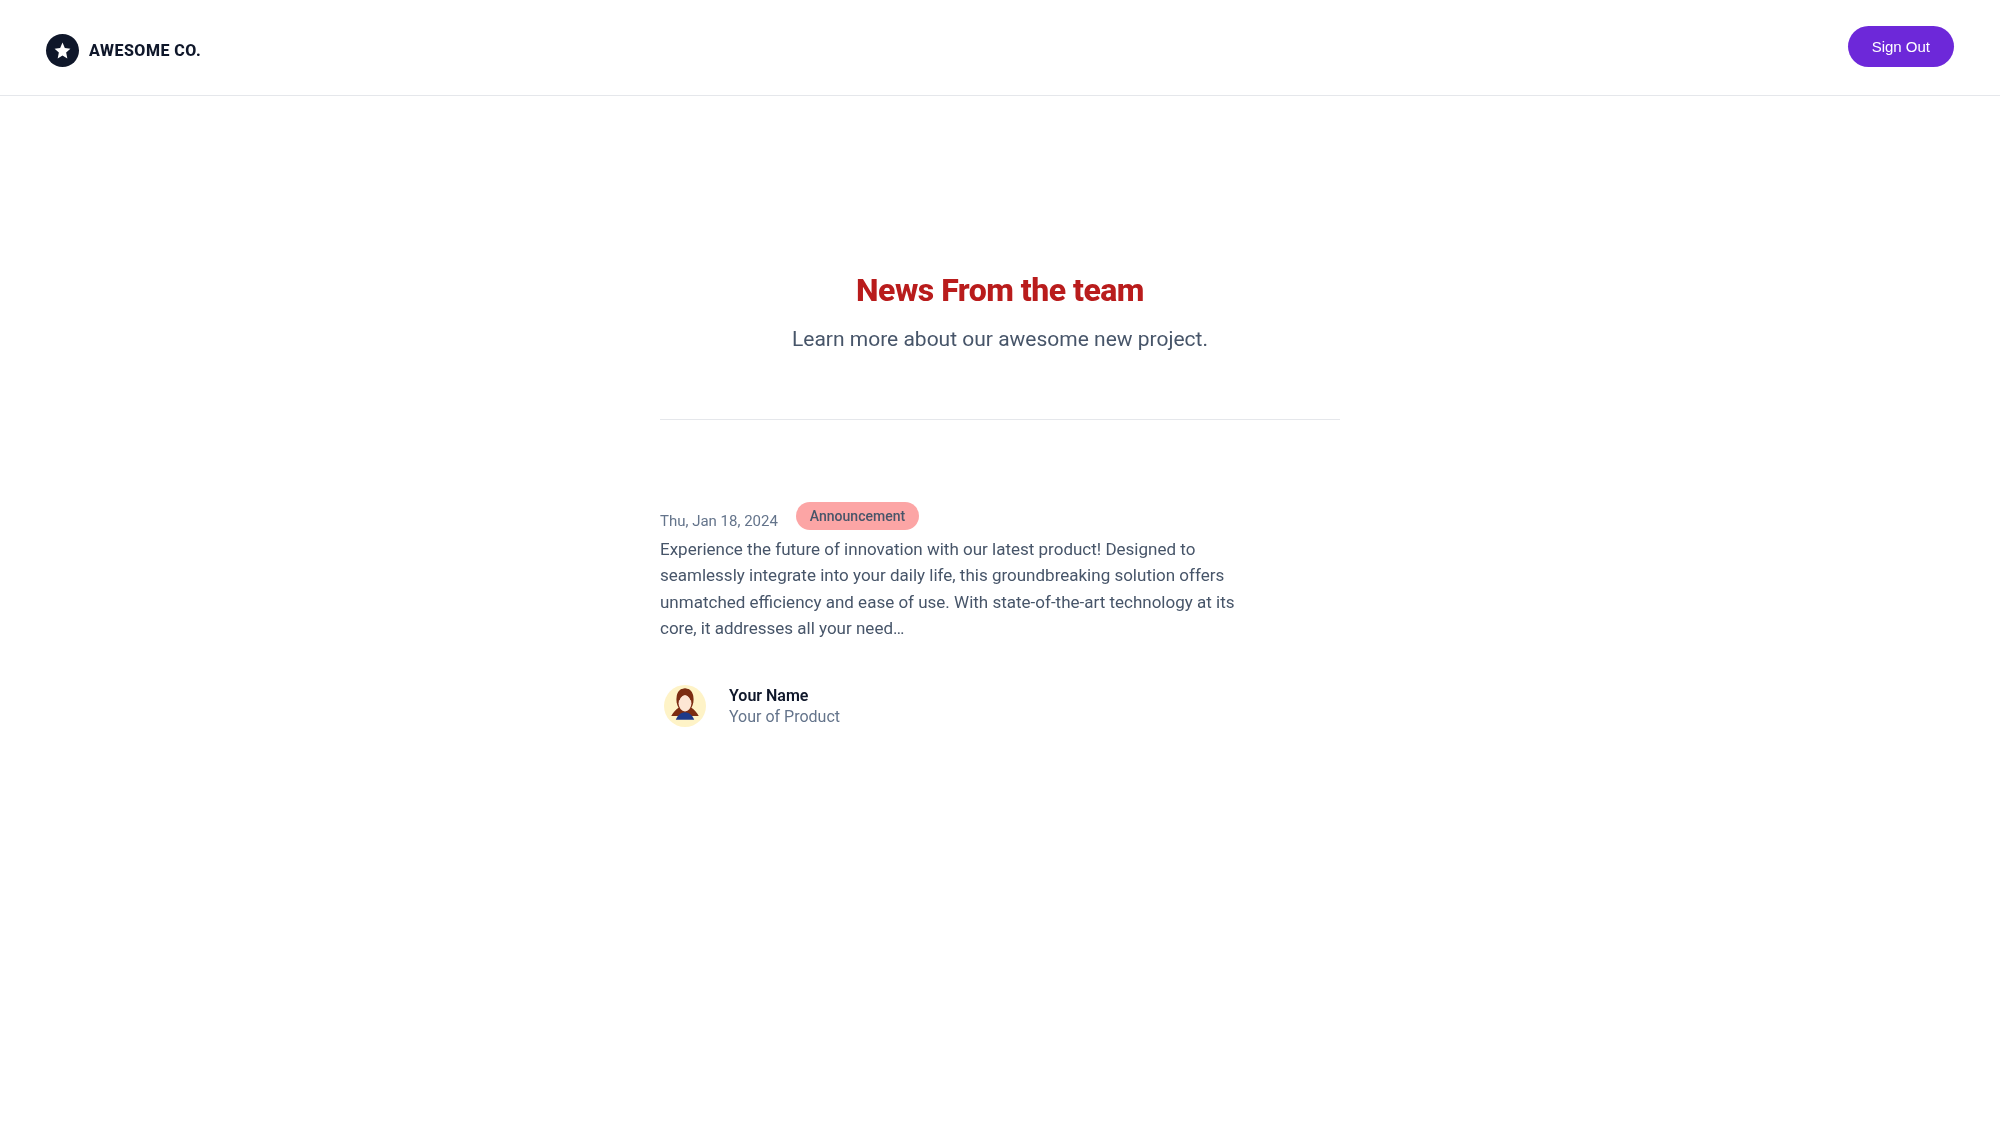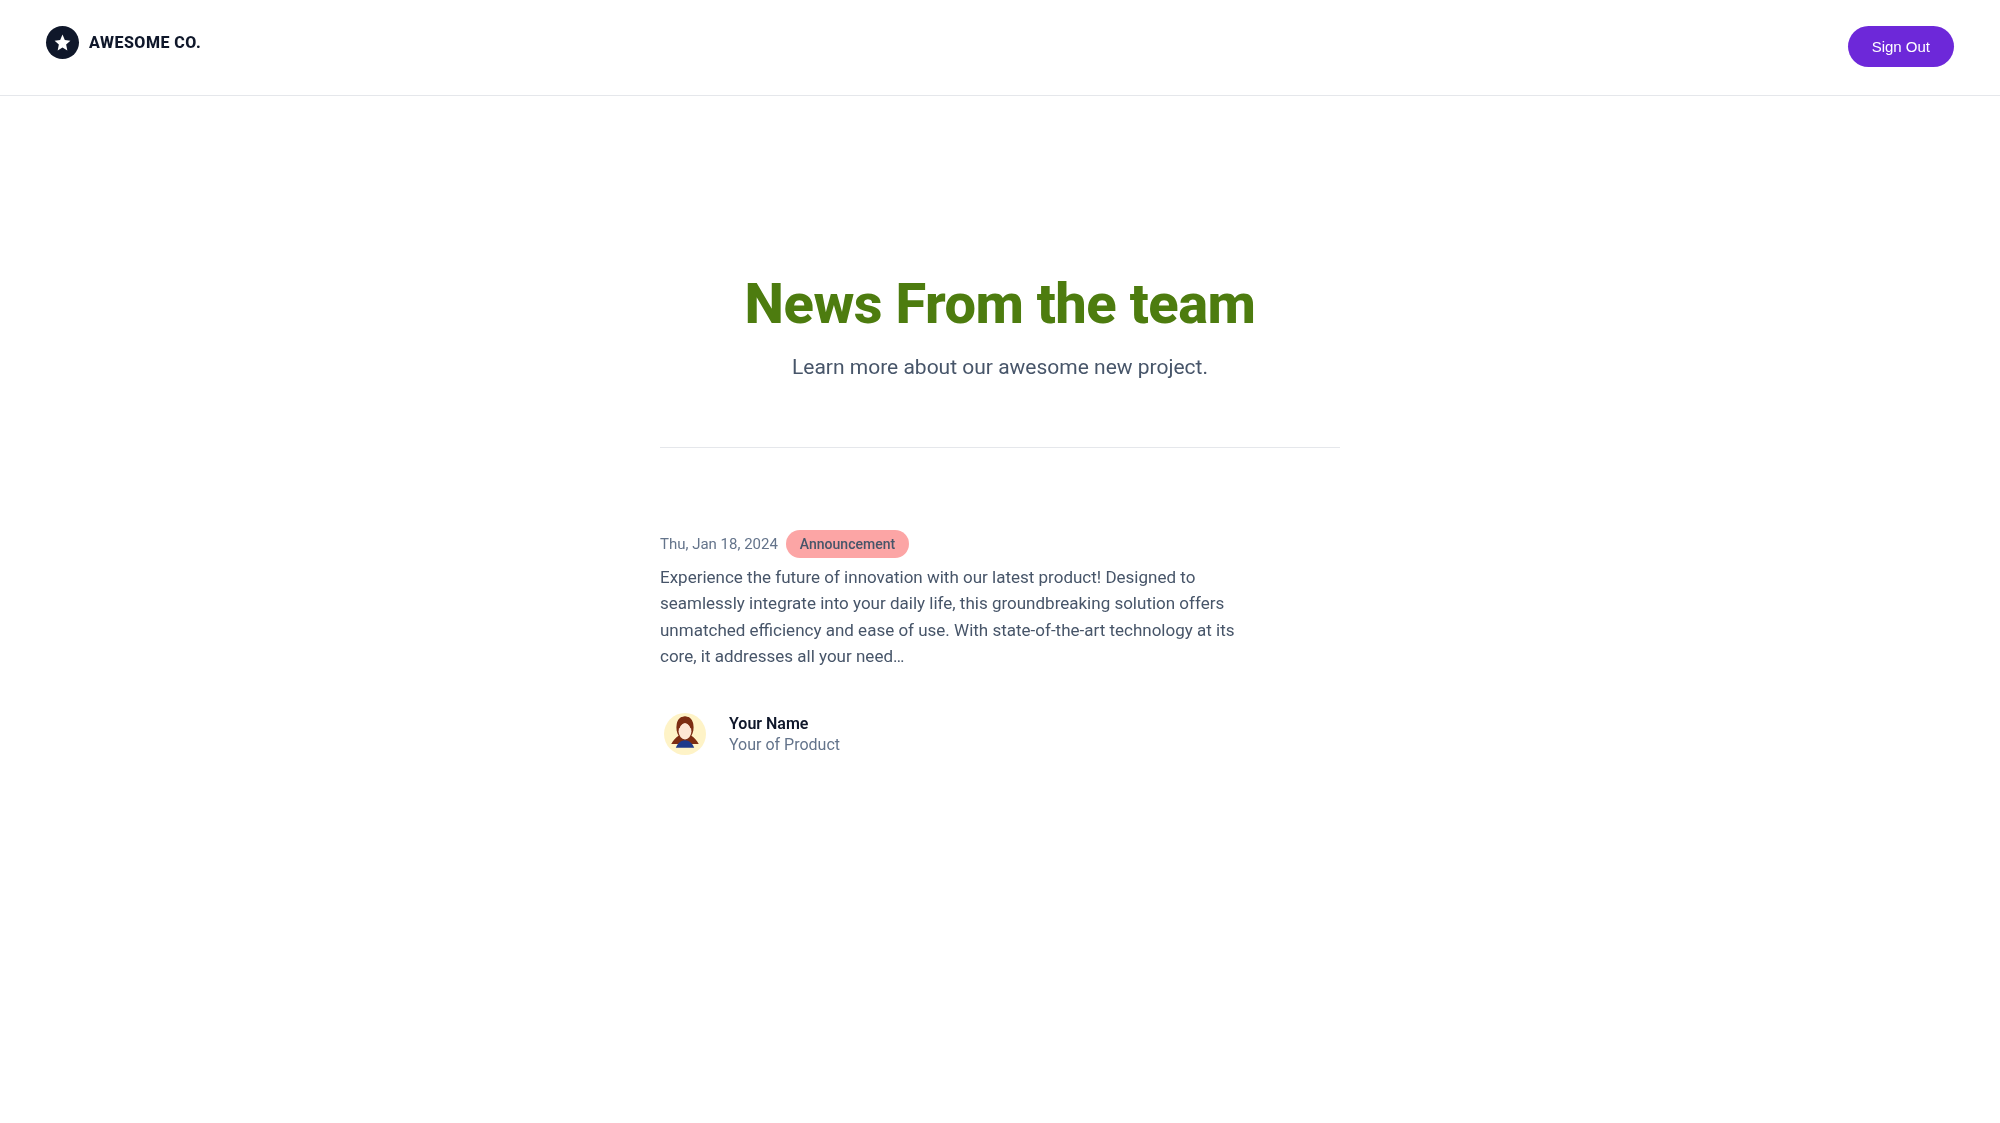--- a/index.html
+++ b/index.html
@@ -7,21 +7,21 @@
       padding: 0;
       box-sizing: border-box;
     }
     body {
       font-family: -apple-system, BlinkMacSystemFont, "Segoe UI", Roboto, "Helvetica Neue", Arial, sans-serif;
       background: #fff;
       color: #0f172a;
     }
     .header {
       display: flex;
-      align-items: flex-start;
+      align-items: flex-end;
       justify-content: space-between;
       padding: 26px 46px 28px 46px;
       border-bottom: 1px solid #e5e7eb;
     }
     .logo-wrap {
       display: inline-flex;
       align-items: center;
       gap: 10px;
     }
     .logo-mark {
@@ -49,45 +49,45 @@
       font-weight: 500;
       cursor: pointer;
     }
     .main {
       max-width: 700px;
       margin: 0 auto;
       padding: 0 10px;
       text-align: center;
     }
     .page-title {
-      font-size: 56px;
+      font-size: 32px;
       font-weight: 800;
-      color: #4d7c0f;
+      color: #b91c1c;
       margin-top: 175px;
       letter-spacing: -0.5px;
     }
     .page-subtitle {
       font-size: 21px;
       color: #475569;
       margin-top: 18px;
       font-weight: 400;
     }
     .divider {
       border: none;
       border-top: 1px solid #e5e7eb;
       margin: 68px auto 82px auto;
       width: 100%;
     }
     .post {
       text-align: left;
     }
     .post-meta {
       display: flex;
-      align-items: center;
-      gap: 8px;
+      align-items: flex-end;
+      gap: 18px;
     }
     .post-date {
       font-size: 15px;
       color: #64748b;
     }
     .post-tag {
       background: #fca5a5;
       color: #475569;
       font-size: 14px;
       font-weight: 500;

